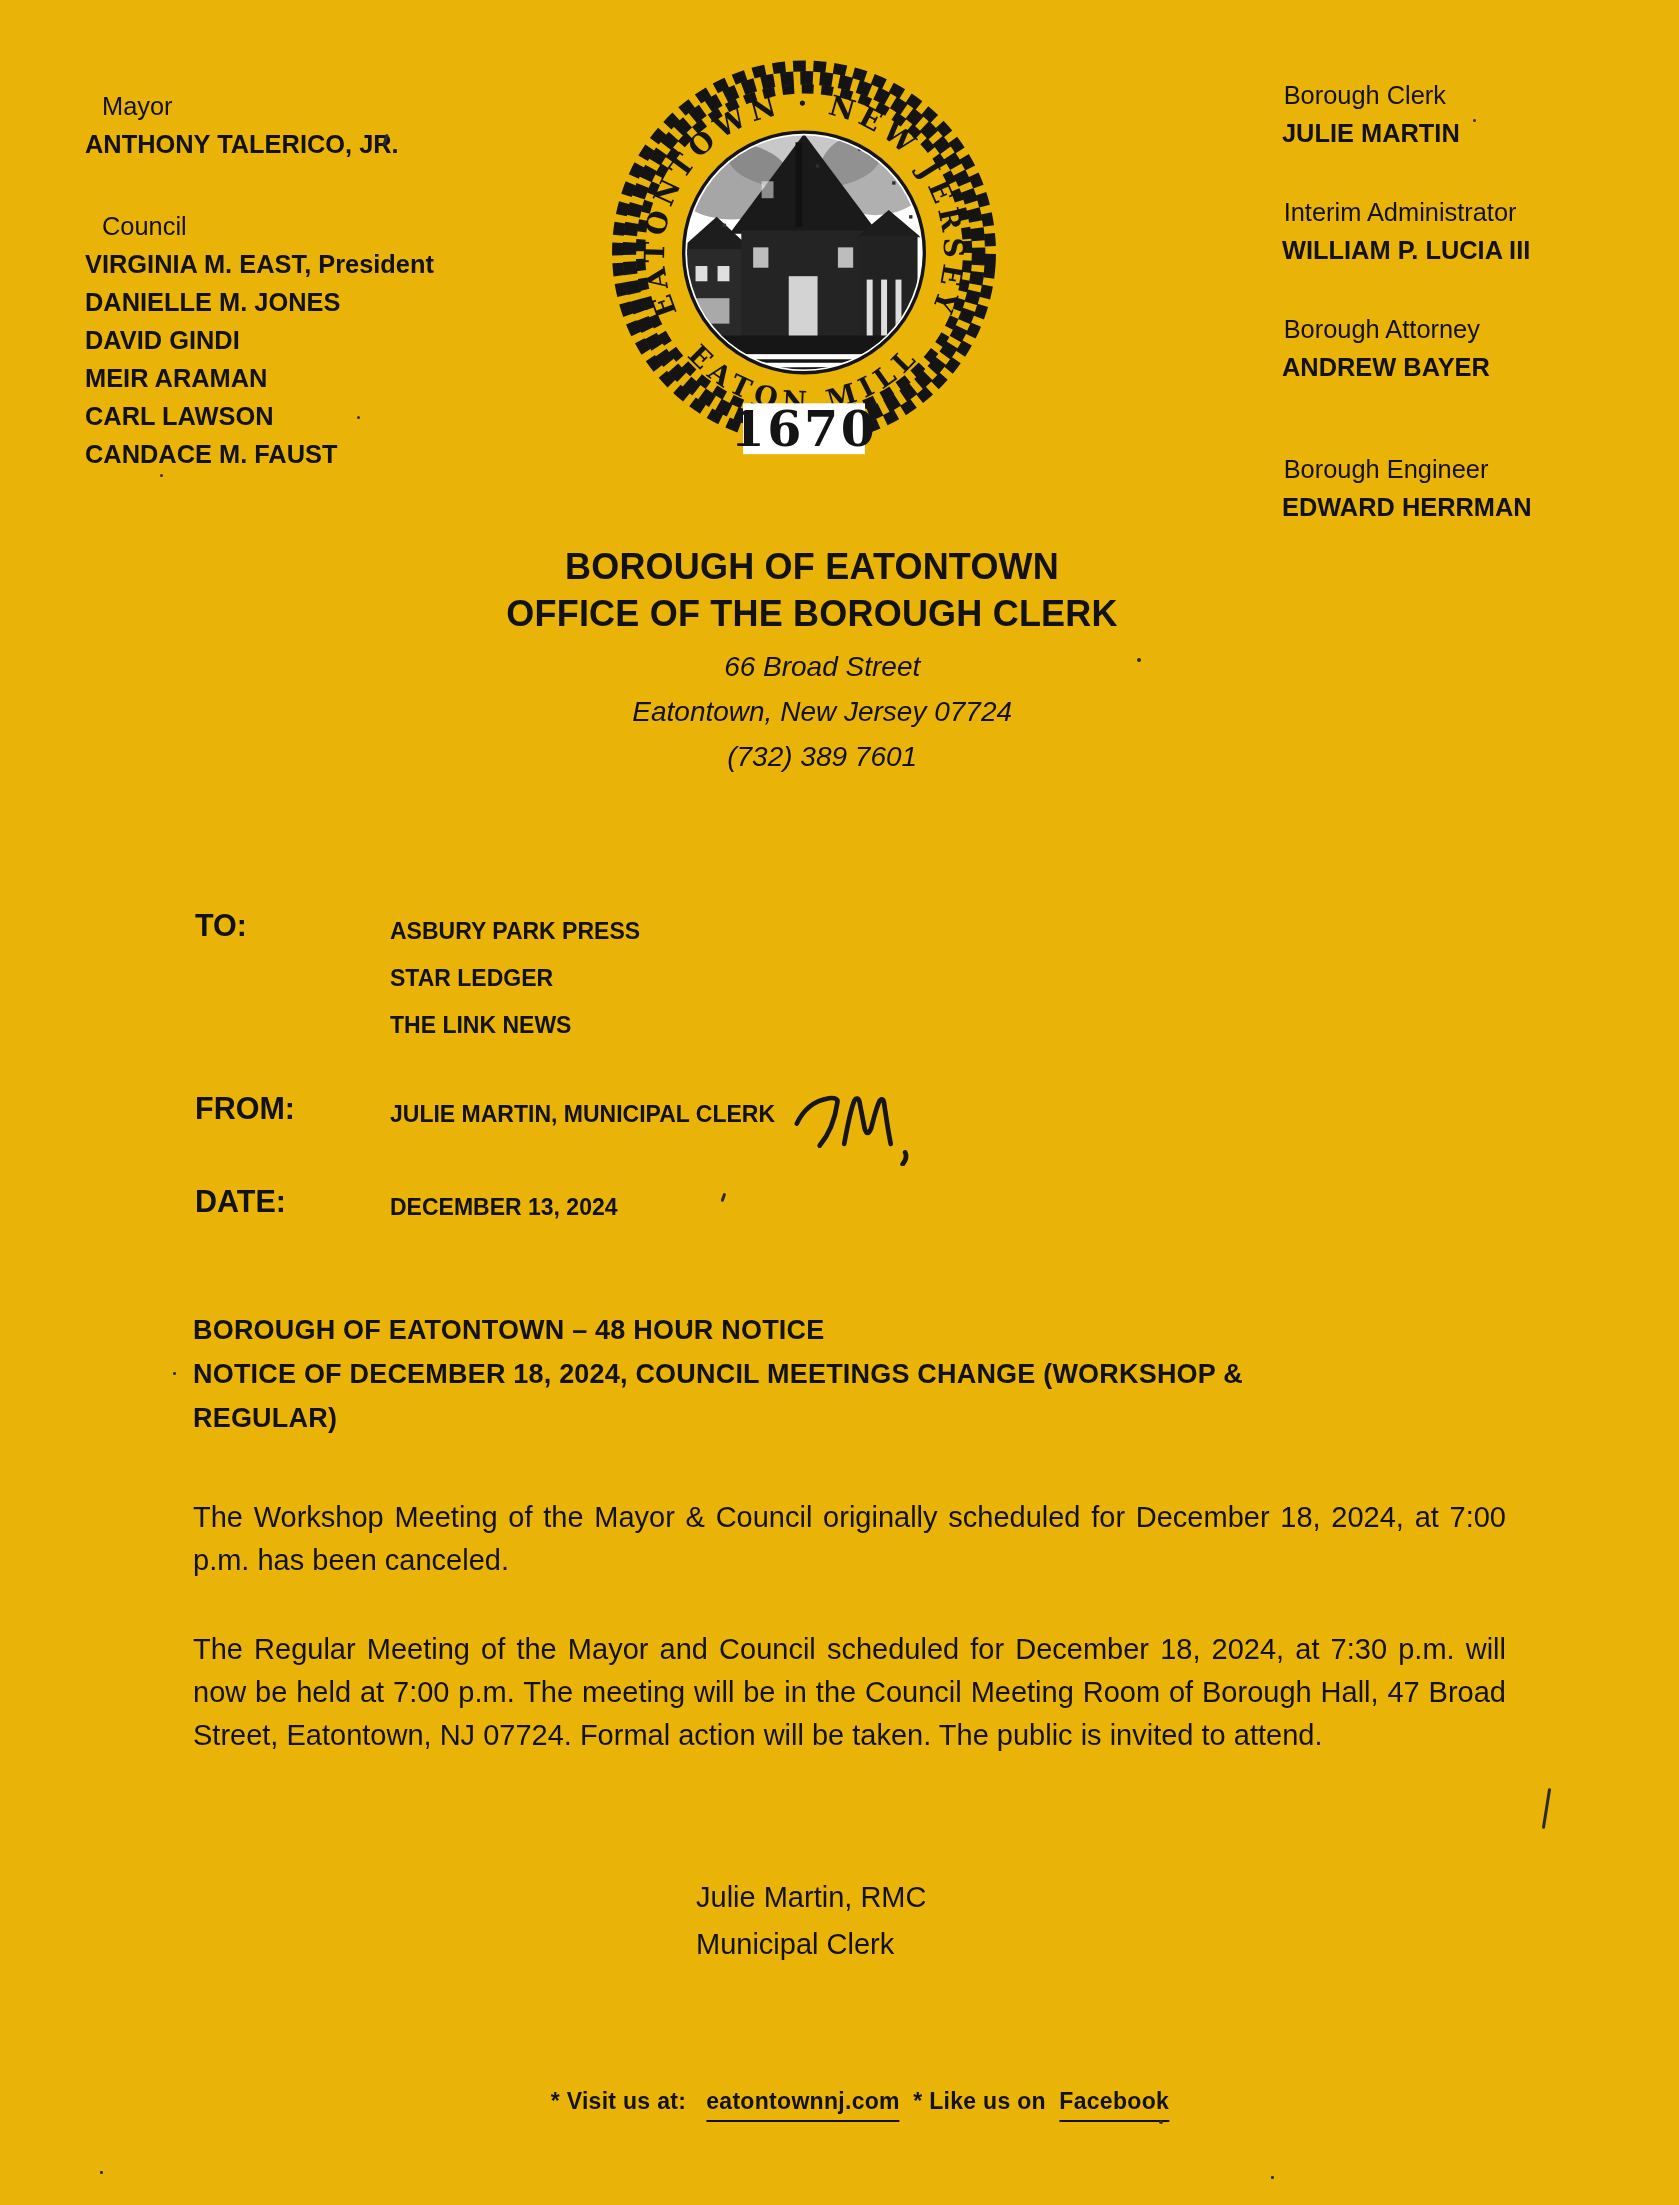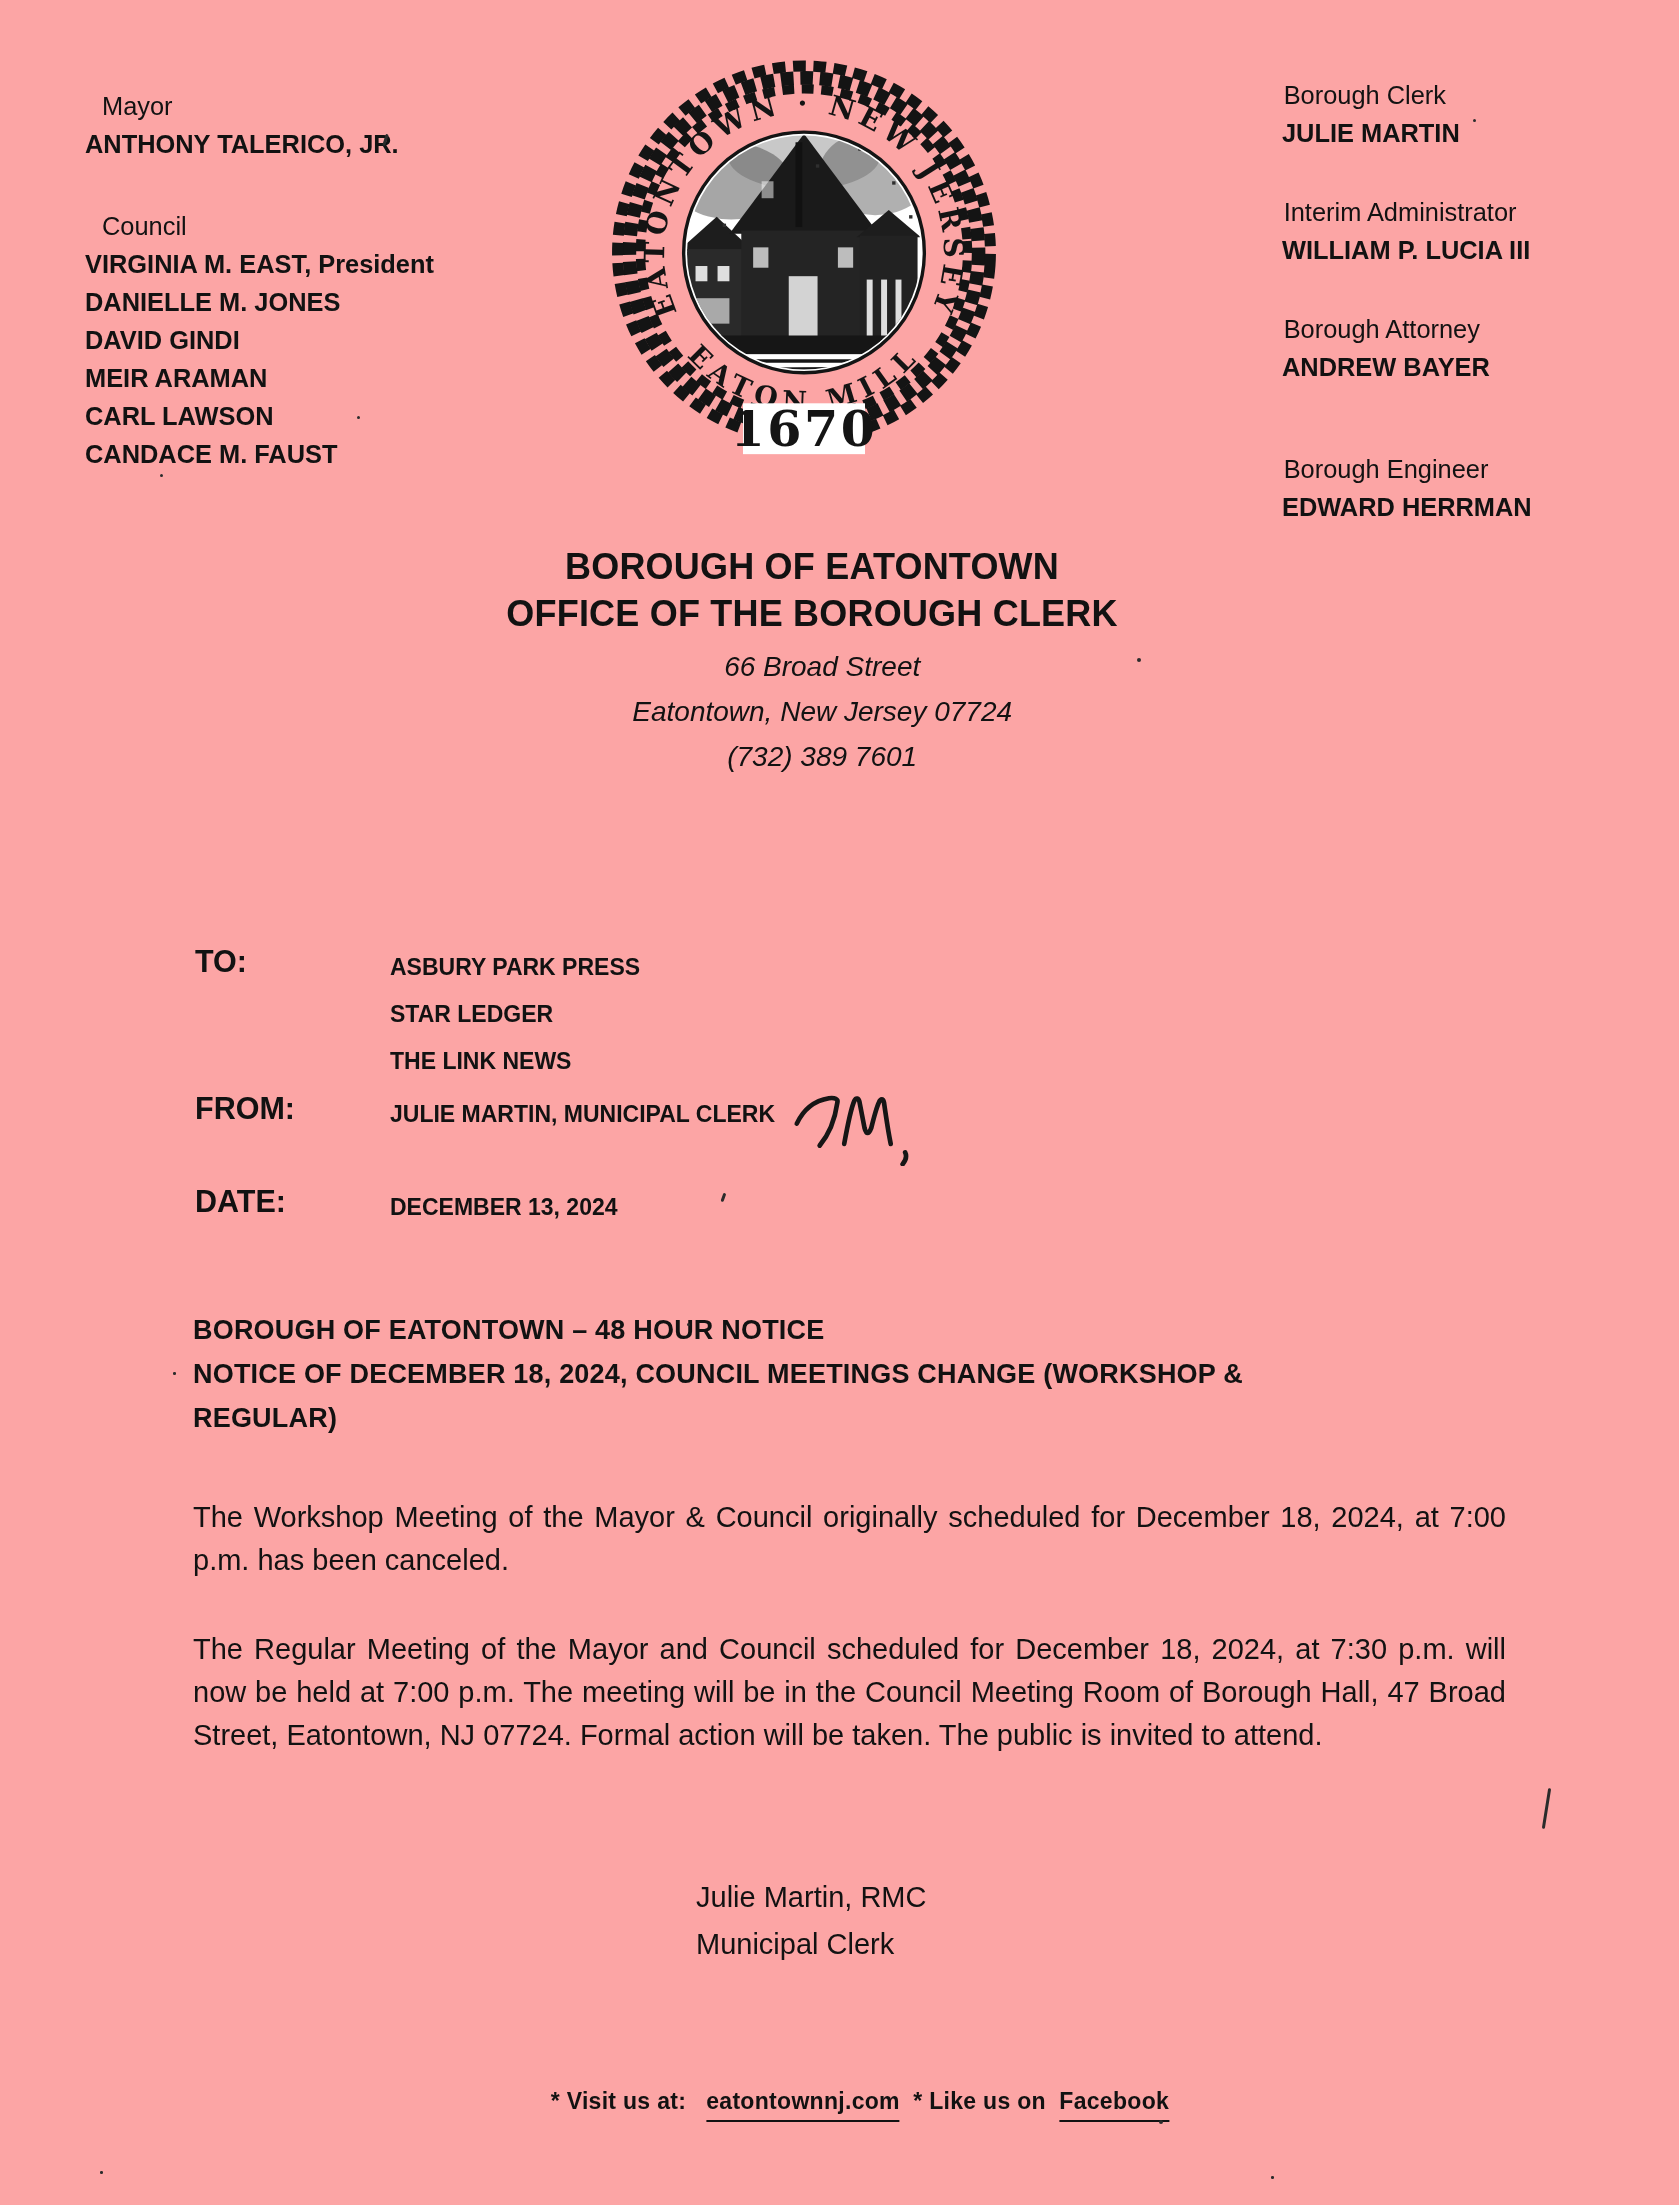--- a/index.html
+++ b/index.html
@@ -1,17 +1,17 @@
 <!DOCTYPE html>
 <html style="font-size:13.6px"><head>
 <meta charset="utf-8">
 <style>
   html,body{margin:0;padding:0;background:#ffffff;}
   .page{
-    position:relative;width:1679px;height:2205px;background:#fca5a5;
+    position:relative;width:1679px;height:2205px;background:#eab308;
     font-family:"Liberation Sans",sans-serif;color:#121212;overflow:hidden;
     -webkit-font-smoothing:antialiased;
   }
   
   .officials{position:absolute;font-size:25.4px;line-height:38px;}
   .officials .grp-label{font-weight:400;}
   .officials .grp-name{font-weight:700;}
   .left-col{left:85px;top:87px;}
   .left-col .grp-label{padding-left:17px;}
   .left-col .grp1{margin-bottom:44px;}
@@ -21,21 +21,21 @@
   .right-col .rgap-l{margin-bottom:64px;}
   
   .seal{position:absolute;left:604px;top:54px;width:400px;height:402px;}
   
   .letterhead{position:absolute;left:388px;top:543px;width:848px;text-align:center;}
   .lh-line{font-weight:700;font-size:36px;line-height:47px;letter-spacing:0.2px;}
   .lh-address{margin-top:6.8px;margin-left:20.4px;font-style:italic;font-size:28px;line-height:45px;font-weight:500;}
   
   .memo-label{position:absolute;left:195px;font-size:30.5px;font-weight:700;}
   .memo-value{position:absolute;left:390px;font-size:23px;font-weight:700;line-height:47px;}
-  .to-row{top:944px;}
+  .to-row{top:908px;}
   .from-row{top:1091px;}
   .date-row{top:1184px;}
   .from-value-wrap{display:flex;align-items:flex-start;}
   .jm-svg{margin-left:15.3px;margin-top:-3.4px;}
   
   .subject{position:absolute;left:193px;top:1308px;font-size:27px;font-weight:700;line-height:44px;letter-spacing:0.2px;}
   
   .bodytext{position:absolute;left:193px;top:1496px;width:1313px;font-size:29px;line-height:43px;text-align:justify;}
   .bodytext p{margin:0;}
   .bodytext p + p{margin-top:46px;}

